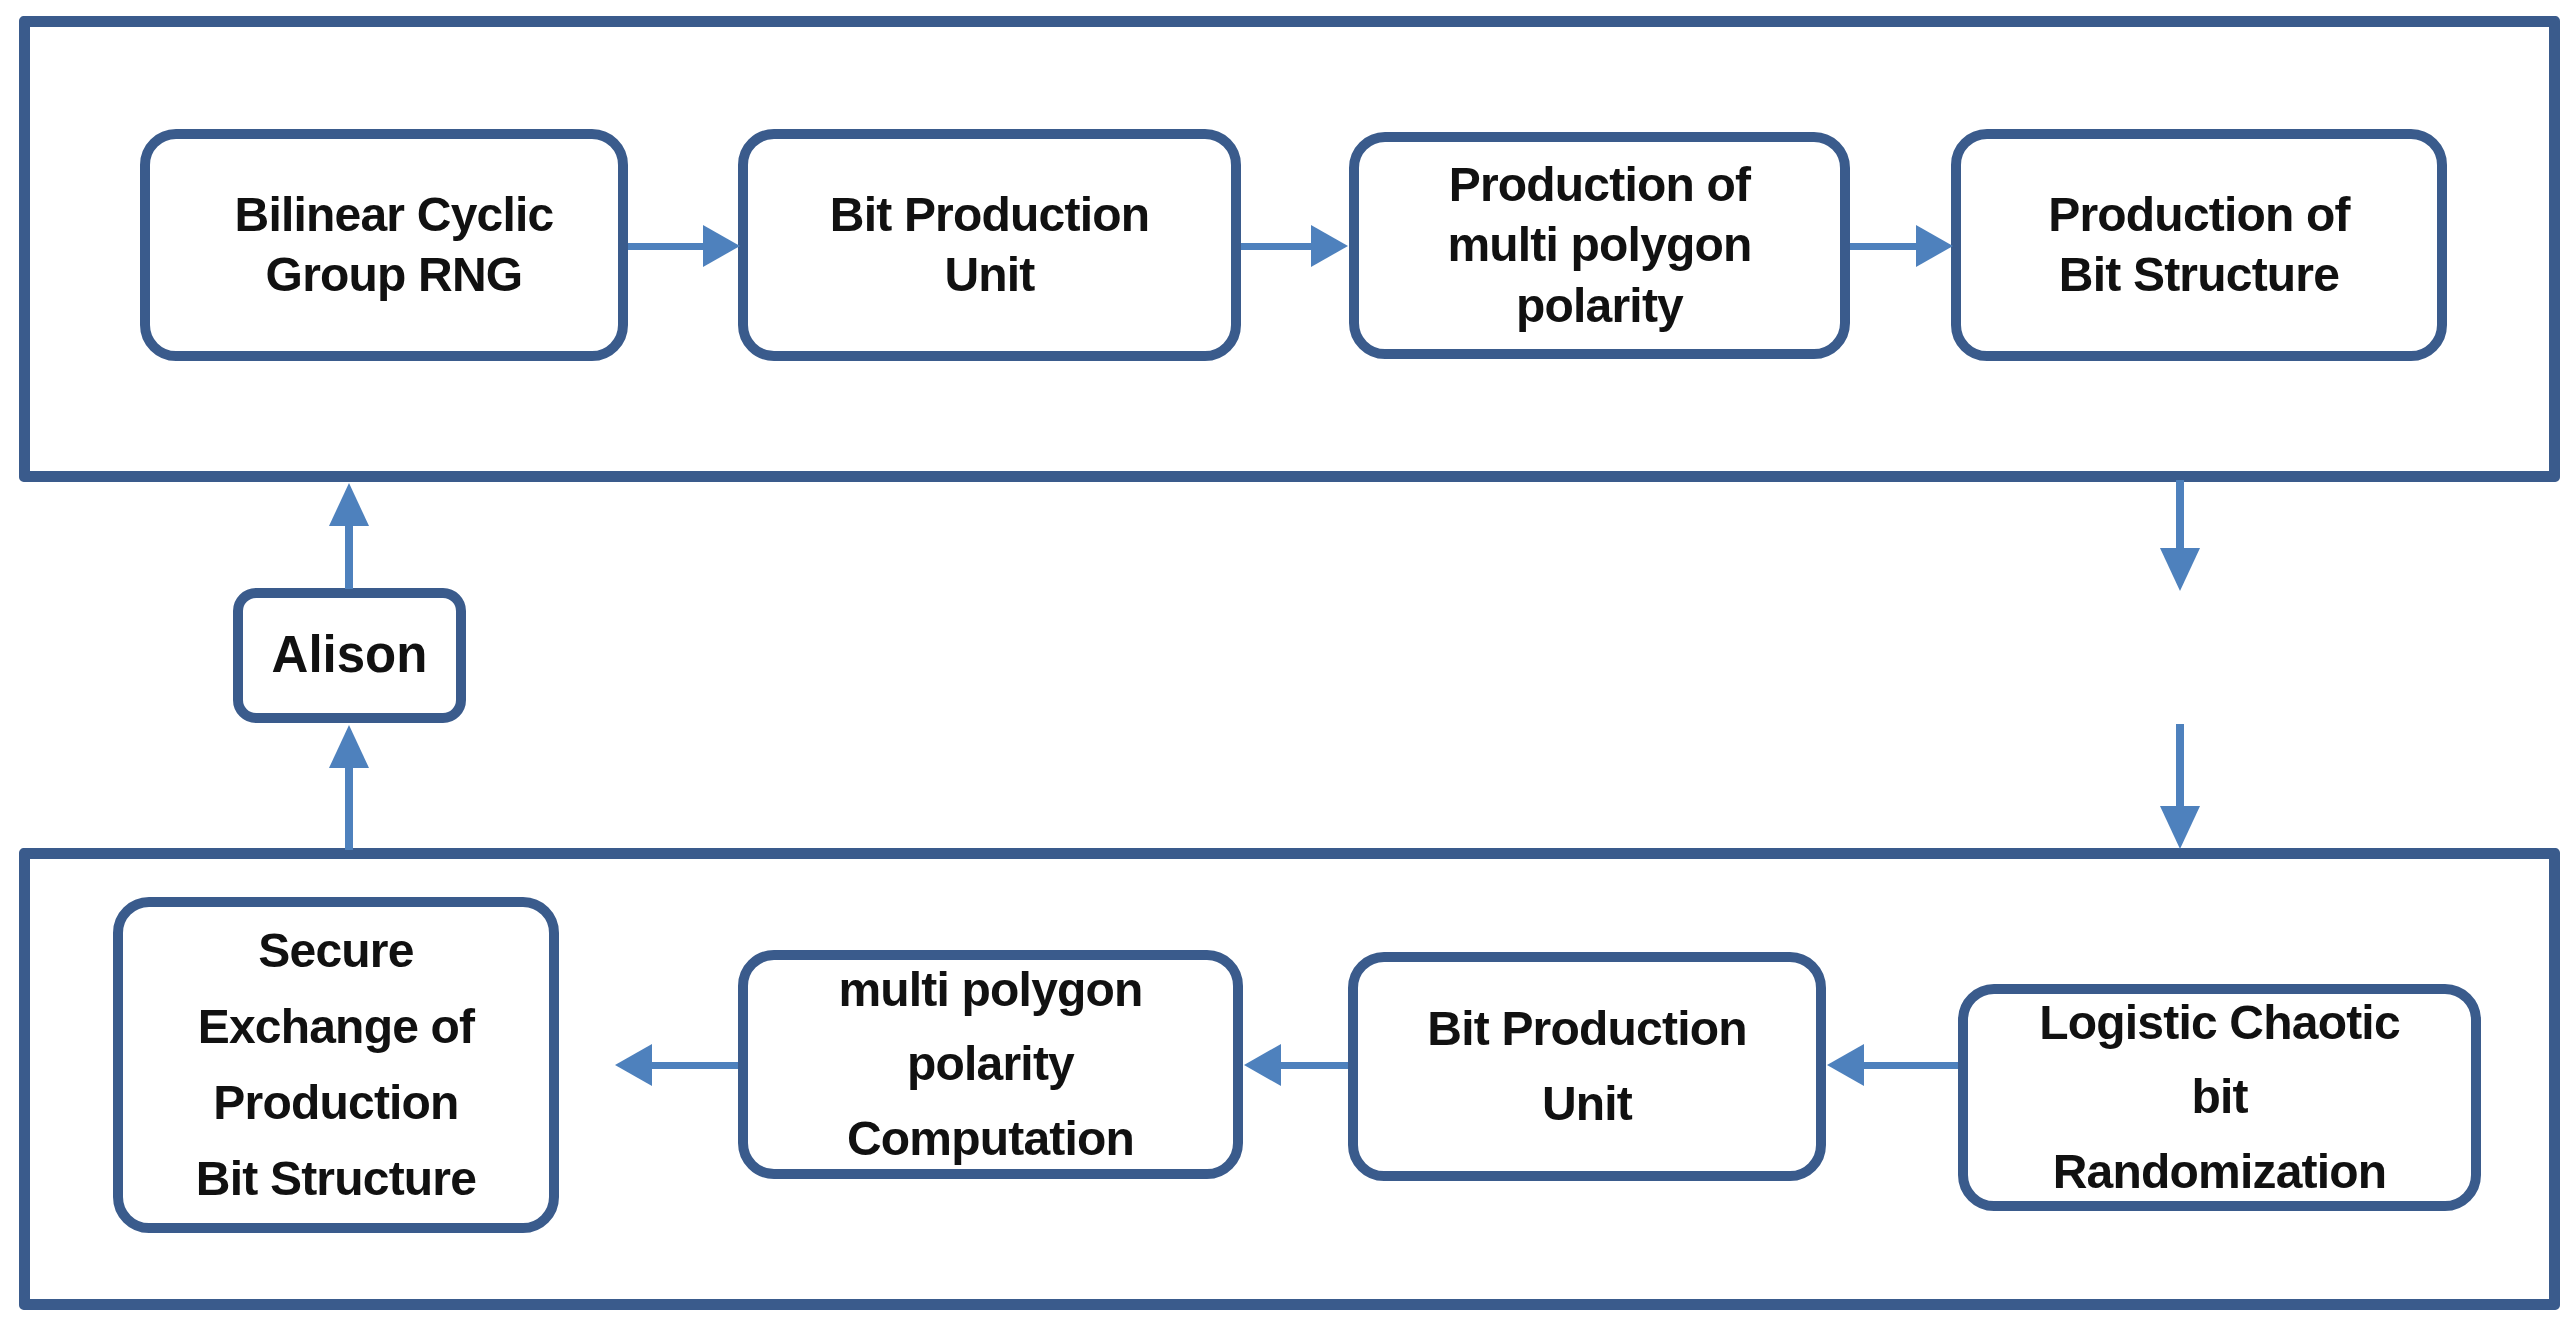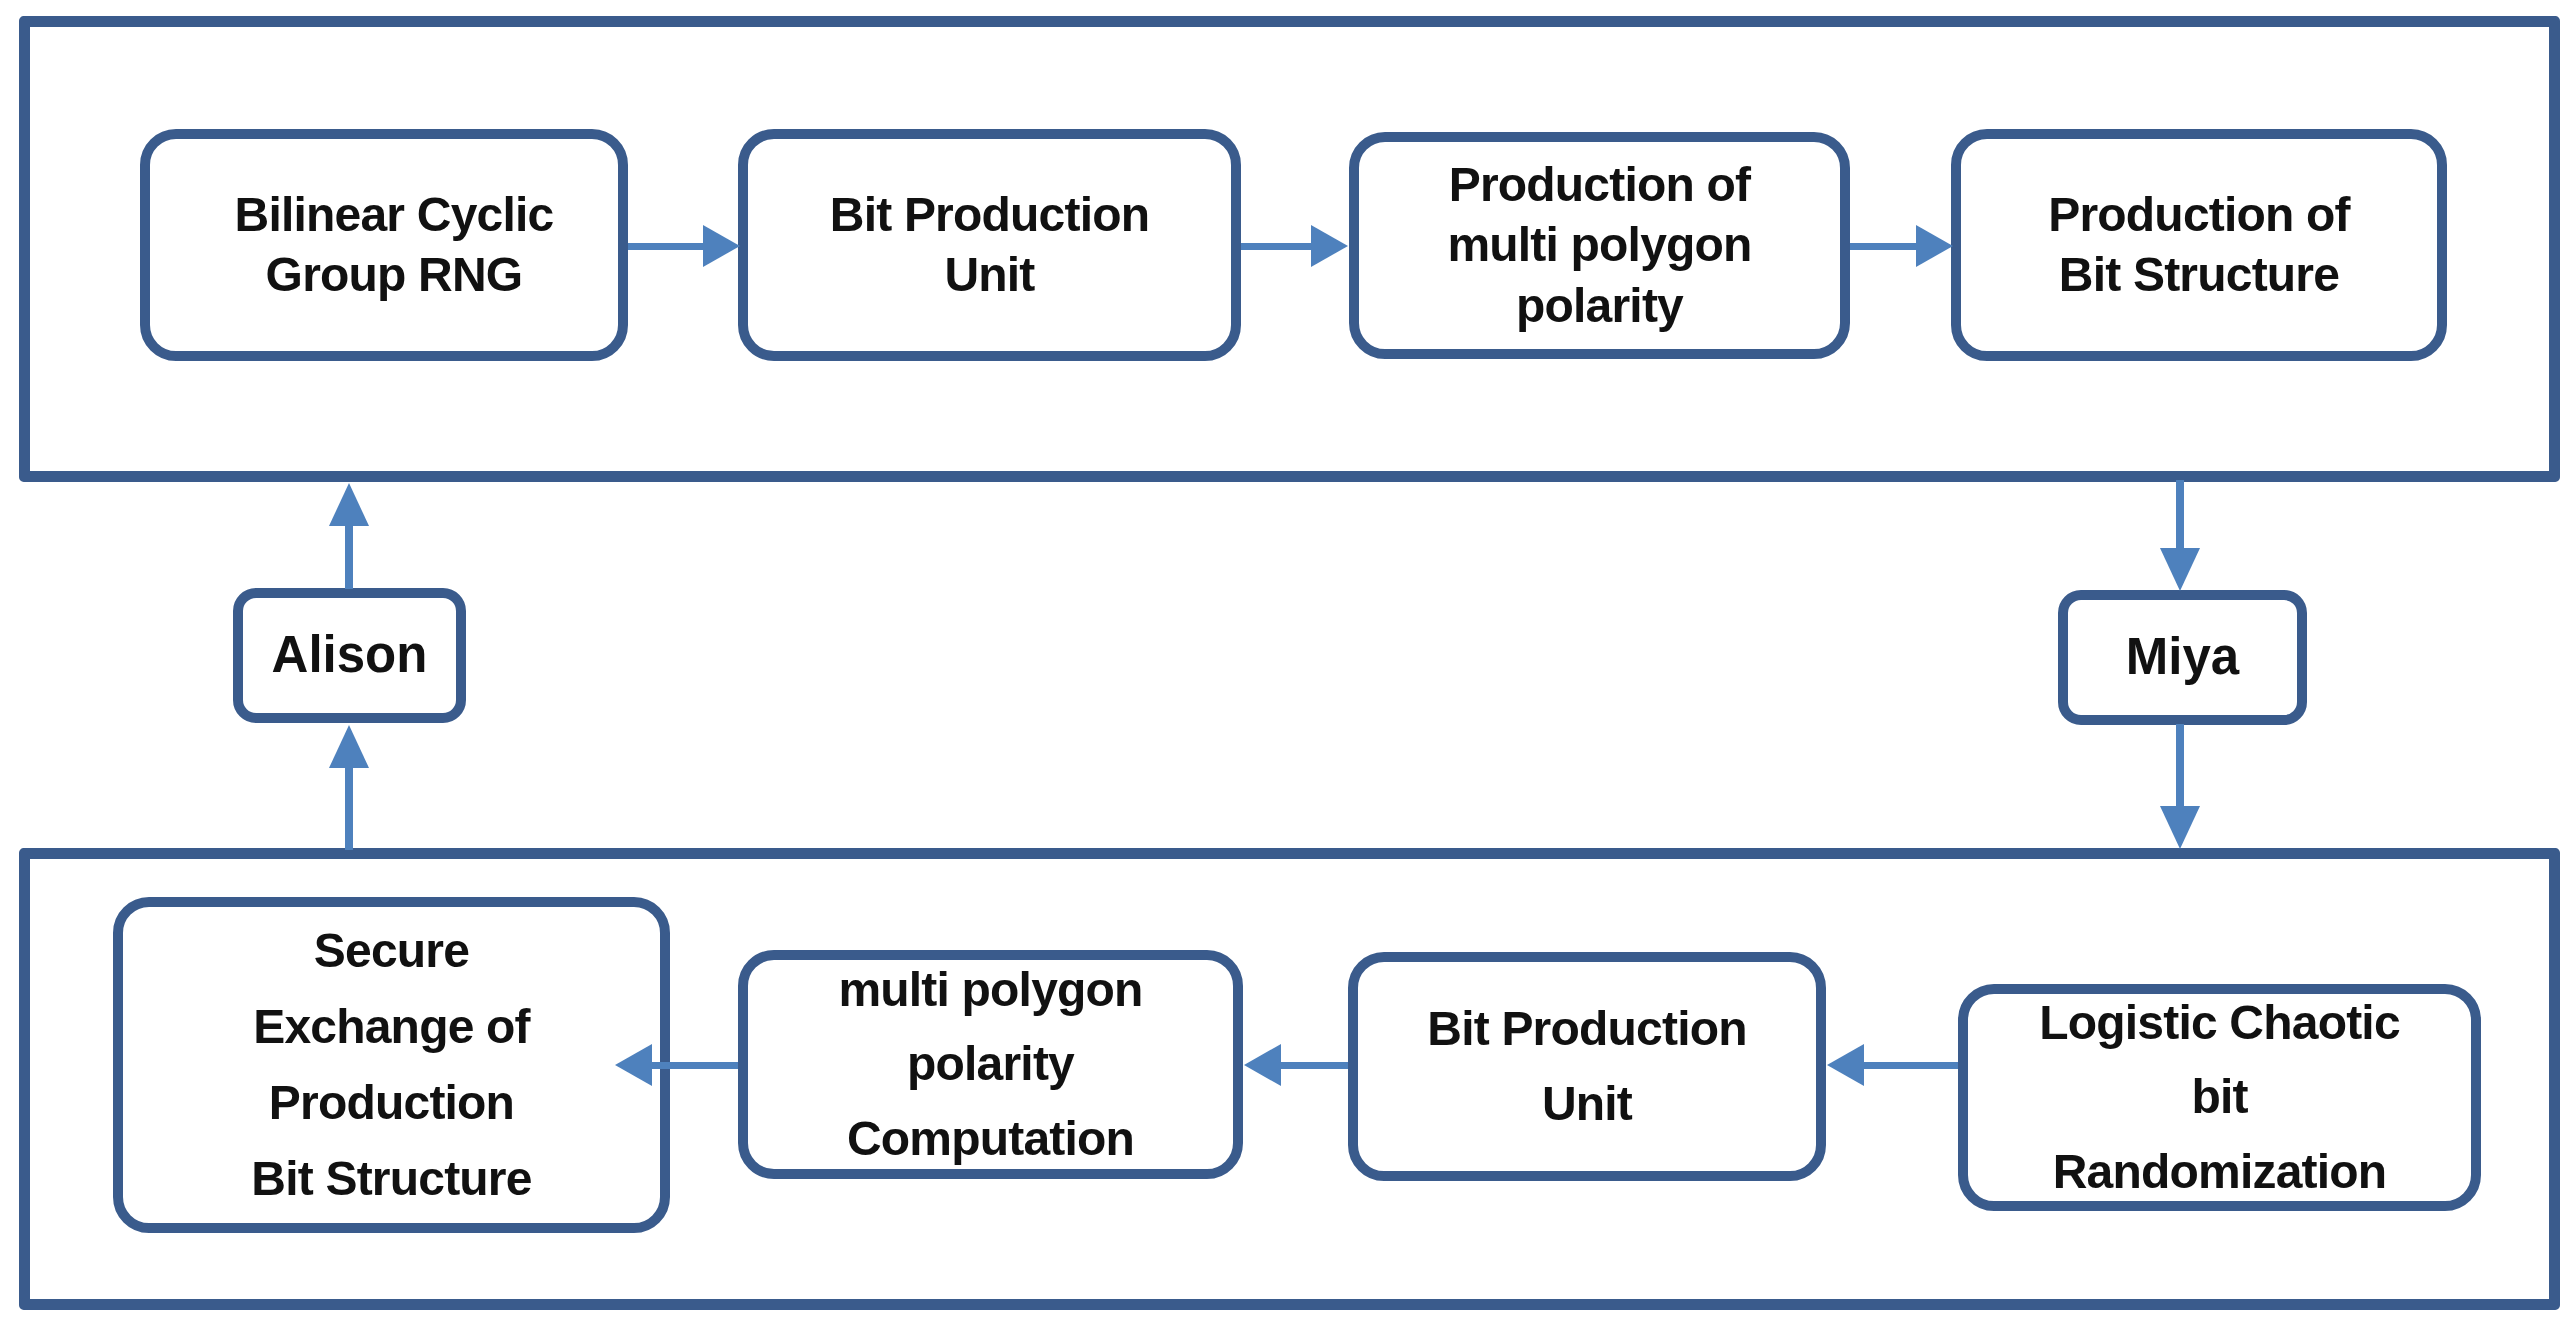--- a/index.html
+++ b/index.html
@@ -43,21 +43,21 @@
   }
   .node.loose { line-height: 1.55; }
 
   
   .n-t1 { left: 140px;  top: 129px; width: 488px; height: 232px; padding-left: 20px; }
   .n-t2 { left: 738px;  top: 129px; width: 503px; height: 232px; }
   .n-t3 { left: 1349px; top: 132px; width: 501px; height: 227px; }
   .n-t4 { left: 1951px; top: 129px; width: 496px; height: 232px; }
 
   
-  .n-b1 { left: 113px;  top: 897px; width: 557px; height: 336px; line-height: 1.58; }
+  .n-b1 { left: 113px;  top: 897px; width: 446px; height: 336px; line-height: 1.58; }
   .n-b2 { left: 738px;  top: 950px; width: 505px; height: 229px; }
   .n-b3 { left: 1348px; top: 952px; width: 478px; height: 229px; }
   .n-b4 { left: 1958px; top: 952px; width: 523px; height: 227px; margin-top: 32px; }
 
   
   .actor {
     border-radius: 23px;
     font-size: 51px;
     letter-spacing: 0;
   }
@@ -119,21 +119,20 @@
 Bit Structure</div>
 
   <div class="stem-h a-t1-stem"></div>
   <div class="head right a-t1-head"></div>
   <div class="stem-h a-t2-stem"></div>
   <div class="head right a-t2-head"></div>
   <div class="stem-h a-t3-stem"></div>
   <div class="head right a-t3-head"></div>
 
   <div class="node actor n-alison">Alison</div>
-  <div class="node actor n-miya">Miya</div>
 
   <div class="head up a-al-up1-head"></div>
   <div class="stem-v a-al-up1-stem"></div>
   <div class="head up a-al-up2-head"></div>
   <div class="stem-v a-al-up2-stem"></div>
 
   <div class="stem-v a-mi-dn1-stem"></div>
   <div class="head down a-mi-dn1-head"></div>
   <div class="stem-v a-mi-dn2-stem"></div>
   <div class="head down a-mi-dn2-head"></div>

